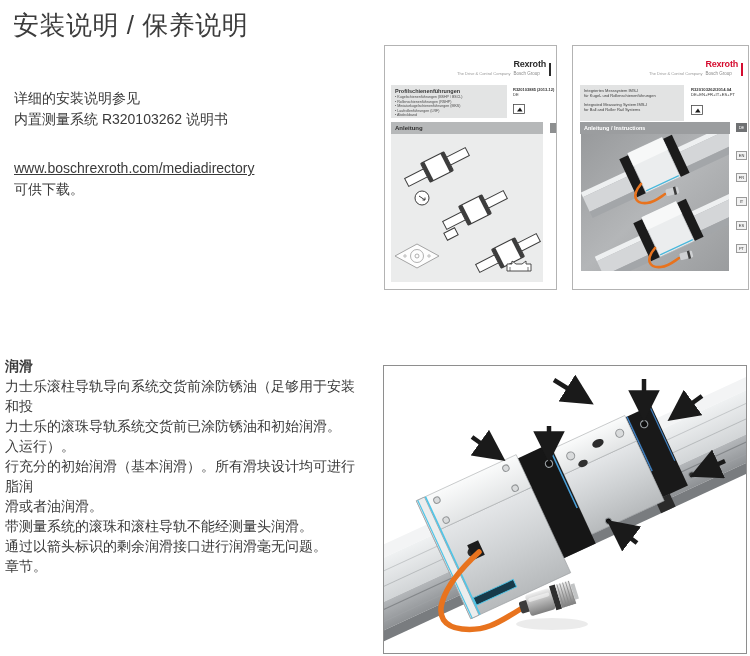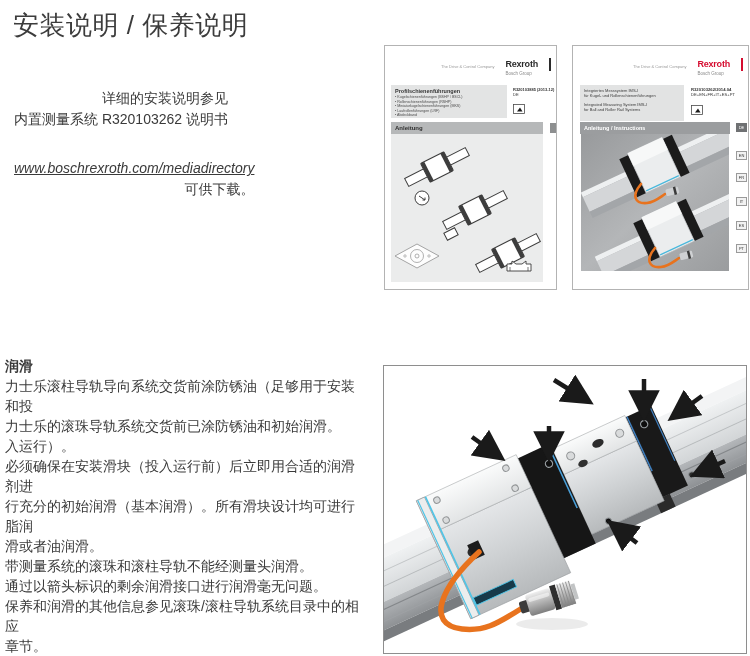--- a/index.html
+++ b/index.html
@@ -3,32 +3,32 @@
 <meta charset="utf-8">
 <style>
   html,body{margin:0;padding:0;background:#fff;}
   .page{position:relative;width:750px;height:656px;background:#fff;overflow:hidden;
         font-family:"Liberation Sans","DejaVu Sans",sans-serif;color:#3a3a3a;}
   .abs{position:absolute;}
 
   
   .title{left:13px;top:8px;font-size:26px;font-weight:400;color:#3c3c3c;letter-spacing:.5px;}
   .warnrow{left:14px;top:52px;display:flex;align-items:center;gap:8px;font-size:14px;}
-  .textblock{font-size:14px;line-height:21px;text-align:right;}
+  .textblock{font-size:14px;line-height:21px;}
   .intro{left:14px;top:88px;}
   .docblock{left:14px;top:158px;}
-  .docblock a{color:#3a3a3a;text-decoration:underline;font-style:italic;}
+  .docblock a{color:#3a3a3a;text-decoration:underline;}
   .lub{left:5px;top:356px;width:362px;font-size:14px;line-height:20px;}
   .lub .hd{font-weight:700;}
 
   
   .cover{background:#fff;border:1px solid #b3b3b3;}
   .cover1{left:384px;top:45px;width:171px;height:243px;}
   .cover2{left:572px;top:45px;width:175px;height:243px;}
-  .logo{top:7px;right:5px;display:flex;align-items:center;gap:11px;}
+  .logo{top:7px;right:5px;display:flex;align-items:flex-end;gap:3px;}
   .tagline{font-size:4px;color:#9a9a9a;margin-top:3px;}
   .brand{font-size:9px;font-weight:700;line-height:8px;letter-spacing:-.2px;}
   .brandsub{font-size:4.5px;color:#8a8a8a;display:block;}
   .logobar{width:2px;height:13px;}
   .dk .brand{color:#2b2b2b;} .dk .logobar{background:#2b2b2b;}
   .rd .brand{color:#d50c2f;} .rd .logobar{background:#d50c2f;}
 
   .c1-head{left:6px;top:39px;width:116px;height:33px;background:#e3e4e4;padding:3px 4px;box-sizing:border-box;}
   .c1-head .t{font-size:5.5px;font-weight:700;color:#343434;margin-bottom:1px;}
   .c1-head .b{font-size:3.6px;color:#4a4a4a;line-height:4.6px;}
@@ -75,26 +75,24 @@
   <div class="abs textblock docblock">
     <div><a href="#">www.boschrexroth.com/mediadirectory</a></div>
     <div>可供下载。</div>
   </div>
 
   <div class="abs lub">
     <div class="hd">润滑</div>
     <div>力士乐滚柱导轨导向系统交货前涂防锈油（足够用于安装和投</div>
     <div>力士乐的滚珠导轨系统交货前已涂防锈油和初始润滑。</div>
     <div>入运行）。</div>
-    <div>必须确保在安装滑块（投入运行前）后立即用合适的润滑剂进</div>
     <div>行充分的初始润滑（基本润滑）。所有滑块设计均可进行脂润</div>
     <div>滑或者油润滑。</div>
     <div>带测量系统的滚珠和滚柱导轨不能经测量头润滑。</div>
     <div>通过以箭头标识的剩余润滑接口进行润滑毫无问题。</div>
-    <div>保养和润滑的其他信息参见滚珠/滚柱导轨系统目录中的相应</div>
     <div>章节。</div>
   </div>
 
   <div class="abs cover cover1">
     <div class="abs logo dk">
       <span class="tagline">The Drive &amp; Control Company</span>
       <span><span class="brand">Rexroth</span>
             <span class="brandsub">Bosch Group</span></span>
       <span class="logobar"></span>
     </div>

